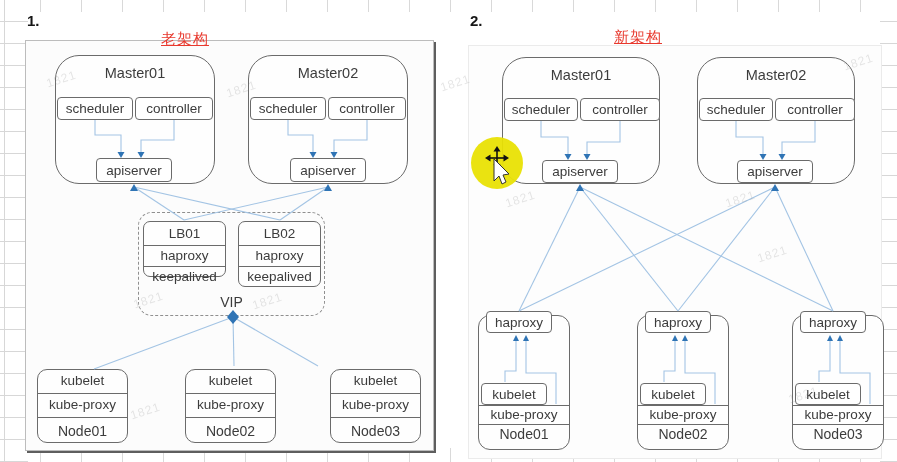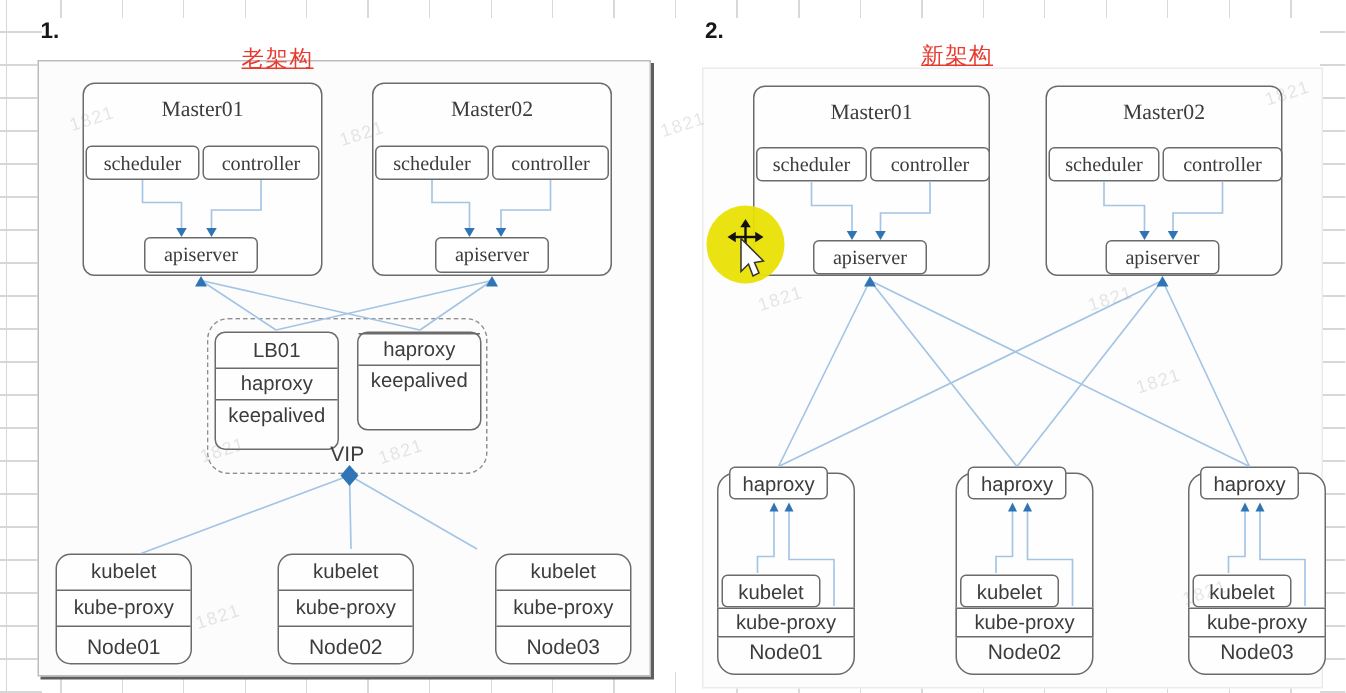--- a/index.html
+++ b/index.html
@@ -24,21 +24,21 @@
 
   .panel{position:absolute;z-index:1;background:#fcfcfc;}
   .panel-old{left:25px;top:40px;width:407px;height:409px;border:1px solid #bcbcbc;
     box-shadow:2px 2px 0 #5e5e5e;}
   .panel-new{left:468px;top:45px;width:412px;height:412px;border:1px solid #ebebeb;background:#fdfdfd;}
 
   .section-num{position:absolute;z-index:3;font-size:15px;font-weight:bold;color:#161616;}
   .arch-title{position:absolute;z-index:3;font-size:15px;color:#e8392e;letter-spacing:1px;text-decoration:underline;}
 
   .box{position:absolute;z-index:3;border:1.4px solid #6b6b6b;background:#fefefe;box-sizing:border-box;}
-  .master{border-radius:8px;font-family:Liberation Serif, serif;}
+  .master{border-radius:24px;}
   .m-title{position:absolute;left:0;right:0;top:9px;text-align:center;font-size:14.5px;}
   .cbox{position:absolute;border:1.4px solid #6b6b6b;border-radius:4px;background:#fff;
     box-sizing:border-box;text-align:center;font-size:13.5px;display:flex;align-items:center;justify-content:center;}
   .lb-dashed{position:absolute;z-index:2;border:1.3px dashed #8f8f8f;border-radius:14px;box-sizing:border-box;background:transparent;}
   .lbbox{border-radius:7px;font-size:13.5px;text-align:center;}
   .lb-title{height:23px;line-height:23px;}
   .lb-row{border-top:1.4px solid #6b6b6b;height:20px;line-height:19px;}
   .vip-label{position:absolute;z-index:3;text-align:center;font-size:14px;}
   .nodeL{border-radius:10px;text-align:center;font-size:13.5px;}
   .nL-row{height:23px;line-height:22px;border-bottom:1.4px solid #6b6b6b;}
@@ -76,26 +76,27 @@
   <div class="cbox" style="left:40px;top:102px;width:76px;height:24px;">apiserver</div>
 </div>
 <div class="box master" style="left:248px;top:55px;width:160px;height:129px;">
   <div class="m-title">Master02</div>
   <div class="cbox" style="left:1px;top:41px;width:76px;height:23px;">scheduler</div>
   <div class="cbox" style="left:79px;top:41px;width:78px;height:23px;">controller</div>
   <div class="cbox" style="left:41px;top:102px;width:76px;height:24px;">apiserver</div>
 </div>
 
 <div class="lb-dashed" style="left:138px;top:212px;width:187px;height:104px;"></div>
-<div class="box lbbox" style="left:143px;top:221px;width:83px;height:79px;">
+<div class="box lbbox" style="left:143px;top:221px;width:83px;height:56px;">
   <div class="lb-title">LB01</div>
   <div class="lb-row">haproxy</div>
   <div class="lb-row">keepalived</div>
 </div>
 <div class="box lbbox" style="left:238px;top:221px;width:83px;height:66px;">
+  <div class="lb-title">LB02</div>
   <div class="lb-row">haproxy</div>
   <div class="lb-row">keepalived</div>
 </div>
 <div class="vip-label" style="left:138px;top:294px;width:187px;">VIP</div>
 
 <div class="box nodeL" style="left:37px;top:369px;width:91px;height:74px;">
   <div class="nL-row">kubelet</div>
   <div class="nL-row">kube-proxy</div>
   <div class="nL-name">Node01</div>
 </div>

